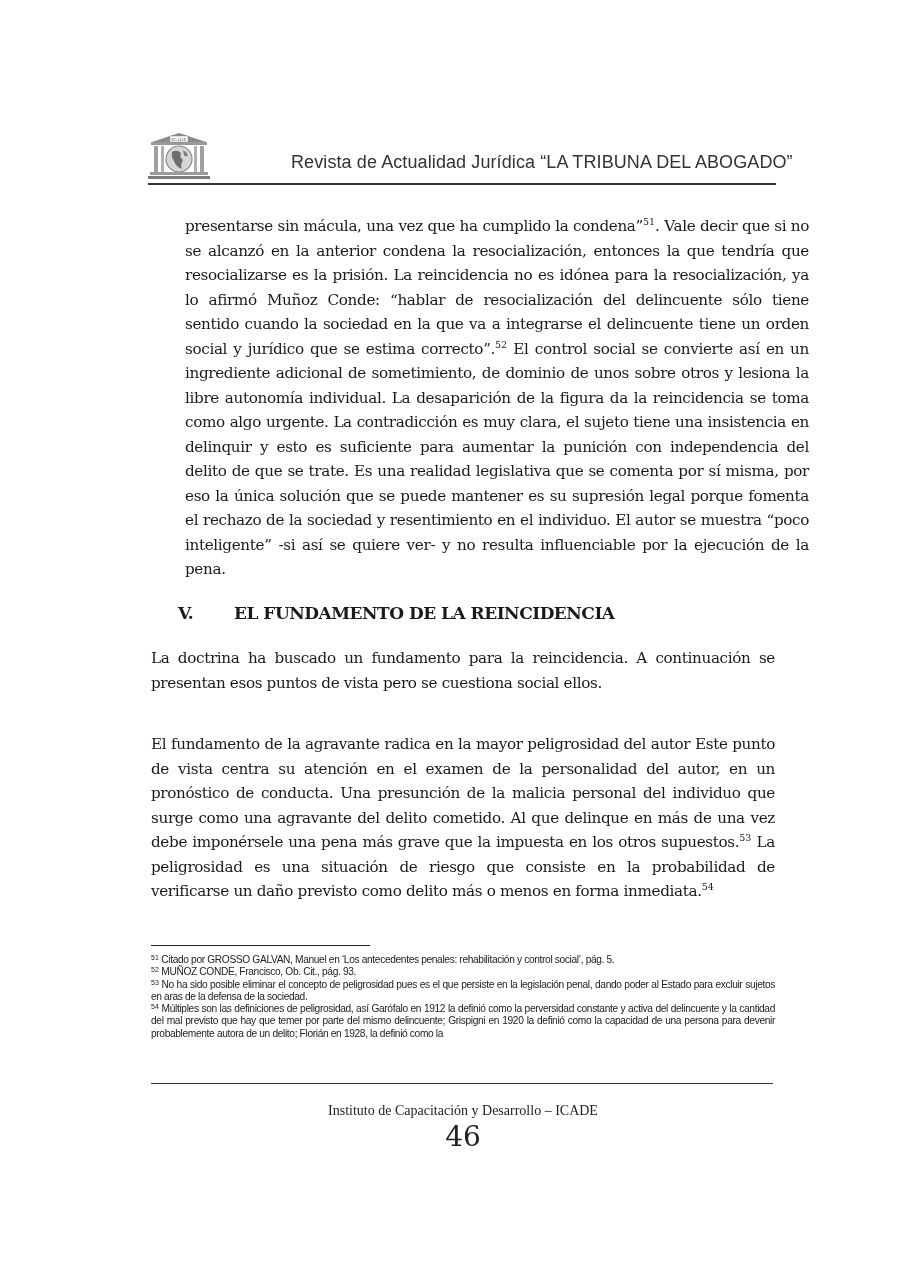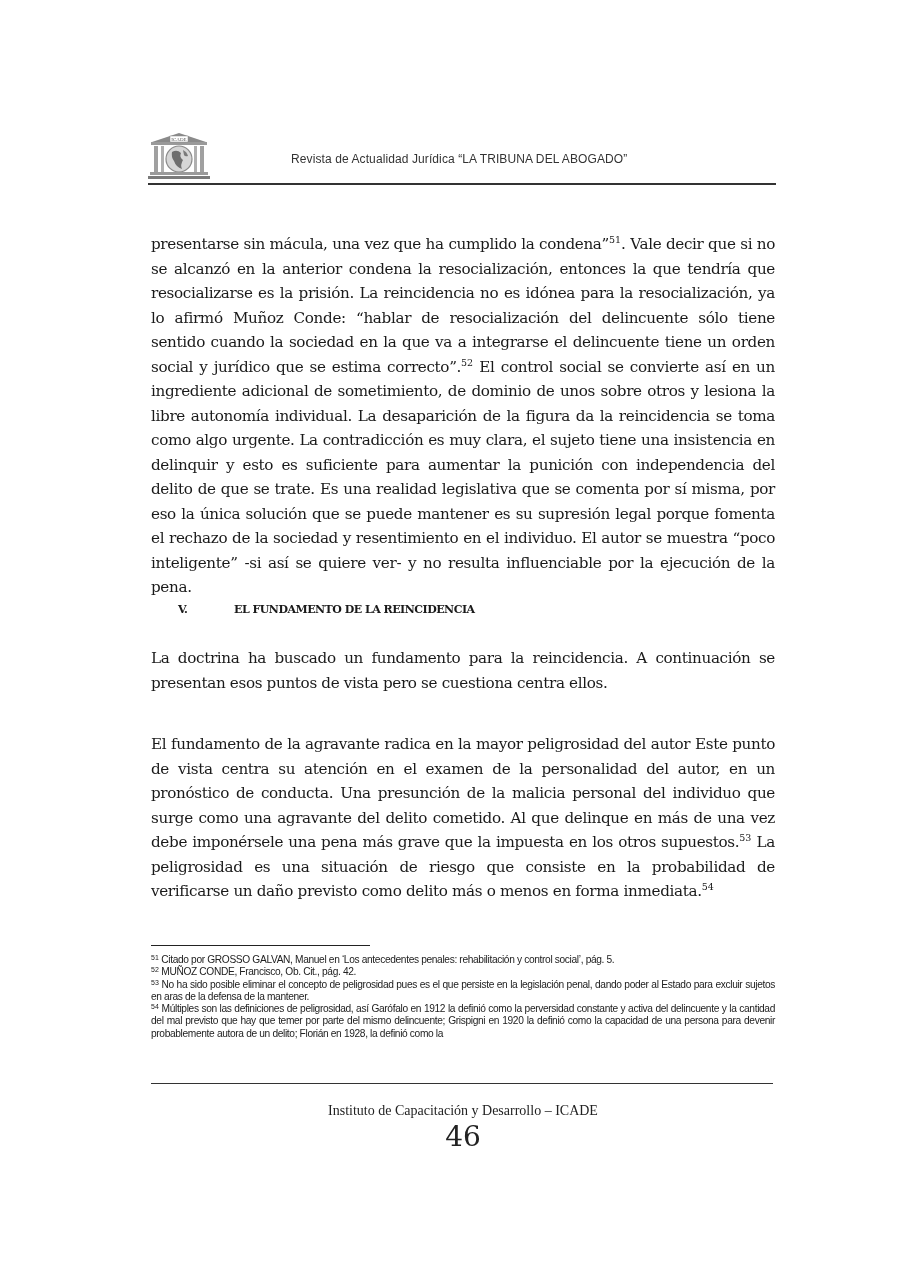--- a/index.html
+++ b/index.html
@@ -2,37 +2,37 @@
 <html><head>
 <meta charset="utf-8">
 <style>
   html, body { margin: 0; padding: 0; background: #ffffff; }
   body { width: 906px; height: 1280px; position: relative; overflow: hidden; color: #1a1a1a; }
 
   .header { position: absolute; left: 148px; top: 130px; width: 628px; height: 55px; }
   .logo { position: absolute; left: 0; top: 2px; width: 62px; height: 50px; }
   .header-title {
     position: absolute; left: 143px; top: 22px;
-    font-family: "Liberation Sans", sans-serif; font-size: 12px; color: #333;
+    font-family: "Liberation Sans", sans-serif; font-size: 18px; color: #333;
     white-space: nowrap; letter-spacing: 0.1px;
   }
   .header-rule { position: absolute; left: 0; top: 53px; width: 628px; height: 1.5px; background: #333; }
 
   .body-text {
     position: absolute; left: 151px; width: 624px;
     font-family: "DejaVu Serif", "Liberation Serif", serif;
     font-size: 15.2px; line-height: 24.5px; color: #1a1a1a;
     text-align: justify; letter-spacing: -0.35px; word-spacing: 0px;
   }
   .body-text sup { font-size: 9.5px; line-height: 0; vertical-align: 6px; letter-spacing: 0; }
-  .p1 { top: 232px; }
+  .p1 { top: 214px; margin-left: 34px; }
   .heading {
     position: absolute; left: 178px; top: 603px;
     font-family: "DejaVu Serif", "Liberation Serif", serif;
-    font-weight: bold; font-size: 11px; color: #1a1a1a; letter-spacing: -0.5px;
+    font-weight: bold; font-size: 17px; color: #1a1a1a; letter-spacing: -0.5px;
     white-space: nowrap;
   }
   .heading .num { display: inline-block; width: 56px; }
   .p2 { top: 646px; }
   .p3 { top: 732px; }
 
   .fn-rule { position: absolute; left: 151px; top: 945px; width: 219px; height: 1px; background: #222; }
   .footnotes {
     position: absolute; left: 151px; top: 954px; width: 624px;
     font-family: "Liberation Sans", sans-serif; font-size: 10.2px; line-height: 12.3px;
@@ -73,28 +73,28 @@
     </svg>
   </div>
   <div class="header-title">Revista de Actualidad Jurídica  “LA TRIBUNA DEL ABOGADO”</div>
   <div class="header-rule"></div>
 </div>
 
 <div class="body-text p1"><span>presentarse sin mácula, una vez que ha cumplido la condena”</span><sup>51</sup><span>. Vale decir que si no se alcanzó en la anterior condena la resocialización, entonces la que tendría que resocializarse es la prisión. La reincidencia no es idónea para la resocialización, ya lo afirmó Muñoz Conde: “hablar de resocialización del delincuente sólo tiene sentido cuando la sociedad en la que va a integrarse el delincuente tiene un orden social y jurídico que se estima correcto”.</span><sup>52</sup><span> El control social se convierte así en un ingrediente adicional de sometimiento, de dominio de unos sobre otros y lesiona la libre autonomía individual. La desaparición de la figura da la reincidencia se toma como algo urgente. La contradicción es muy clara, el sujeto tiene una insistencia en delinquir y esto es suficiente para aumentar la punición con independencia del delito de que se trate. Es una realidad legislativa que se comenta por sí misma, por eso la única solución que se puede mantener es su supresión legal porque fomenta el rechazo de la sociedad y resentimiento en el individuo. El autor se muestra “poco inteligente” -si así se quiere ver- y no resulta influenciable por la ejecución de la pena.</span></div>
 
 <div class="heading"><span class="num">V.</span><span>EL FUNDAMENTO DE LA REINCIDENCIA</span></div>
 
-<div class="body-text p2">La doctrina ha buscado un fundamento para la reincidencia. A continuación se presentan esos puntos de vista pero se cuestiona centra ellos.</div>
+<div class="body-text p2">La doctrina ha buscado un fundamento para la reincidencia. A continuación se presentan esos puntos de vista pero se cuestiona social ellos.</div>
 
 <div class="body-text p3"><span>El fundamento de la agravante radica en la mayor peligrosidad del autor Este punto de vista centra su atención en el examen de la personalidad del autor, en un pronóstico de conducta. Una presunción de la malicia personal del individuo que surge como una agravante del delito cometido. Al que delinque en más de una vez debe imponérsele una pena más grave que la impuesta en los otros supuestos.</span><sup>53</sup><span> La peligrosidad es una situación de riesgo que consiste en la probabilidad de verificarse un daño previsto como delito más o menos en forma inmediata.</span><sup>54</sup></div>
 
 <div class="fn-rule"></div>
 
 <div class="footnotes">
   <p class="fn"><sup>51</sup><span> Citado por GROSSO GALVAN, Manuel en ‘Los antecedentes penales: rehabilitación y control social’, pág. 5.</span></p>
-  <p class="fn"><sup>52</sup><span> MUÑOZ CONDE, Francisco, Ob. Cit., pág. 42.</span></p>
-  <p class="fn"><sup>53</sup><span> No ha sido posible eliminar el concepto de peligrosidad pues es el que persiste en la legislación penal, dando poder al Estado para excluir sujetos en aras de la defensa de la mantener.</span></p>
+  <p class="fn"><sup>52</sup><span> MUÑOZ CONDE, Francisco, Ob. Cit., pág. 93.</span></p>
+  <p class="fn"><sup>53</sup><span> No ha sido posible eliminar el concepto de peligrosidad pues es el que persiste en la legislación penal, dando poder al Estado para excluir sujetos en aras de la defensa de la sociedad.</span></p>
   <p class="fn"><sup>54</sup><span> Múltiples son las definiciones de peligrosidad, así Garófalo en 1912 la definió como la perversidad constante y activa del delincuente y la cantidad del mal previsto que hay que temer por parte del mismo delincuente; Grispigni en 1920 la definió como la capacidad de una persona para devenir probablemente autora de un delito; Florián en 1928, la definió como la</span></p>
 </div>
 
 <div class="footer-rule"></div>
 <div class="footer-inst">Instituto de Capacitación y Desarrollo – ICADE</div>
 <div class="page-num">46</div>
 
 </body></html>

